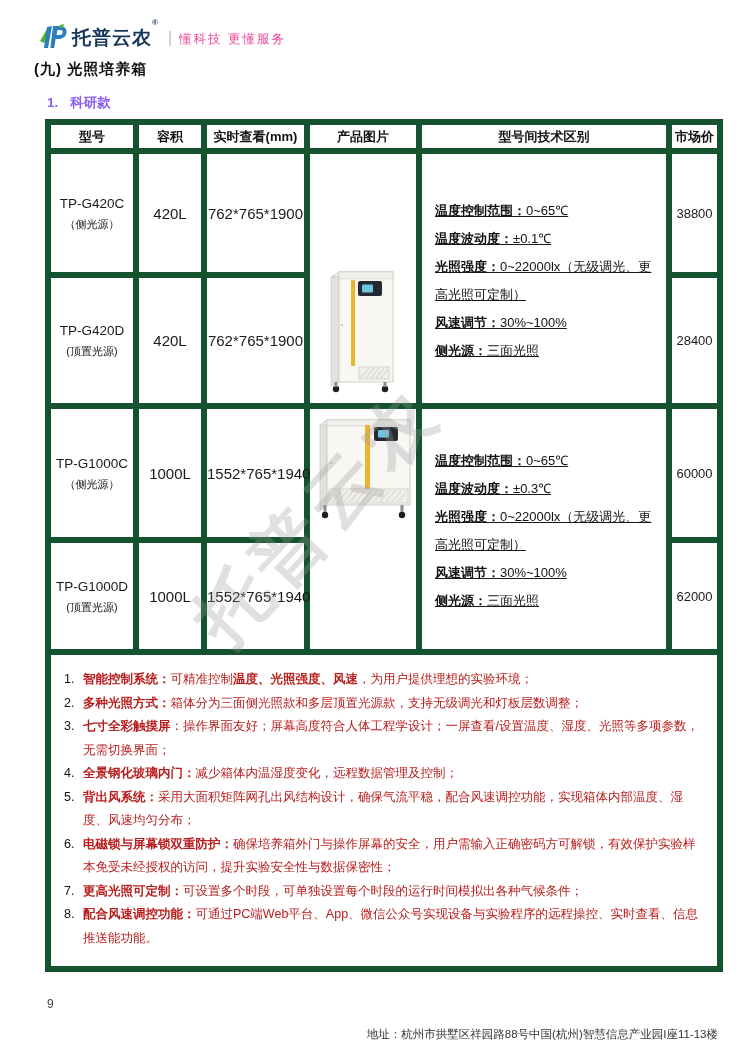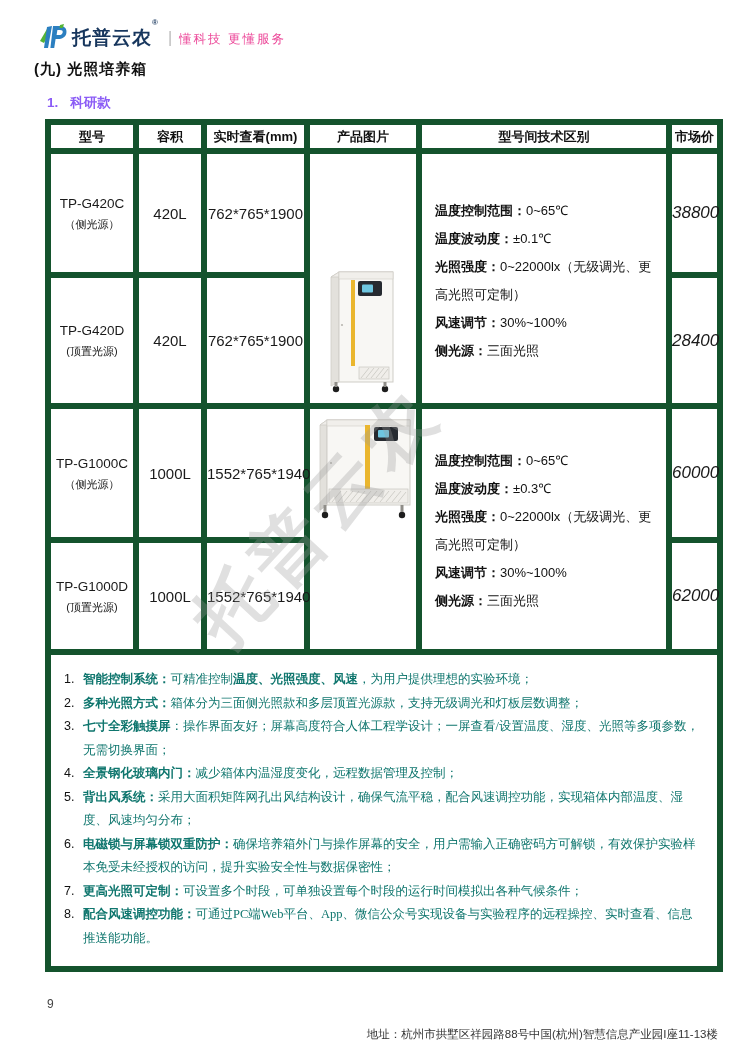--- a/index.html
+++ b/index.html
@@ -24,33 +24,33 @@
   table.product th, table.product td { border:6px solid #14532d; }
   table.product { border:2px solid #3f3f3f; }
   thead tr { height:29px; }
   th { font-size:13px; font-weight:bold; text-align:center; color:#111; }
   tr.r1 { height:124px; } tr.r2 { height:131px; } tr.r3 { height:134px; } tr.r4 { height:112px; }
 
   td.model-cell { text-align:center; vertical-align:middle; }
   .model-name { font-size:13.5px; line-height:21px; }
   .model-light { font-size:11px; line-height:20px; }
   td.cap-cell, td.dim-cell { text-align:center; vertical-align:middle; font-size:15px; }
-  td.price-cell { text-align:center; vertical-align:middle; font-size:17px;font-style:italic; }
+  td.price-cell { text-align:center; vertical-align:middle; font-size:13px; }
 
   td.img-cell { vertical-align:bottom; text-align:center; padding:0 6px 4px 6px; }
   td.img-cell.img-top { vertical-align:top; padding:4px 2px 0 2px; }
 
-  td.tech-cell { vertical-align:middle; padding:12px 10px 8px 13px; }
+  td.tech-cell { vertical-align:middle; padding:12px 10px 8px 13px;text-decoration:underline; }
   .spec { font-size:13px; line-height:28px; color:#111; }
   .spec b { font-weight:bold; }
 
   td.features-cell { padding:13px 14px 16px 13px; }
   .feature { display:flex; align-items:flex-start; }
   .f-num { width:19px; flex:0 0 19px; font-size:12.5px; line-height:23.5px; color:#111; }
-  .f-body { flex:1; font-size:12.5px; line-height:23.5px; color:#0f766e;font-family:Liberation Serif, serif; }
+  .f-body { flex:1; font-size:12.5px; line-height:23.5px; color:#b91c1c; }
   .f-body b { font-weight:bold; }
 
   
   .watermark { position:absolute; left:238px; top:398px; width:320px; height:262px; z-index:3; pointer-events:none; }
   .watermark span { position:absolute; left:6px; bottom:-6px; transform-origin:0 100%; transform:rotate(-47deg);
     font-size:72px; font-weight:bold; color:#9a9a9a; opacity:0.30; letter-spacing:8px; white-space:nowrap; }
 
   
   .page-number { position:absolute; left:47px; top:997px; font-size:12px; color:#444; }
   .footer-block { position:absolute; right:32px; top:992px; text-align:right; font-size:11.5px; line-height:17px; color:#333; font-weight:500; white-space:pre-wrap; }

